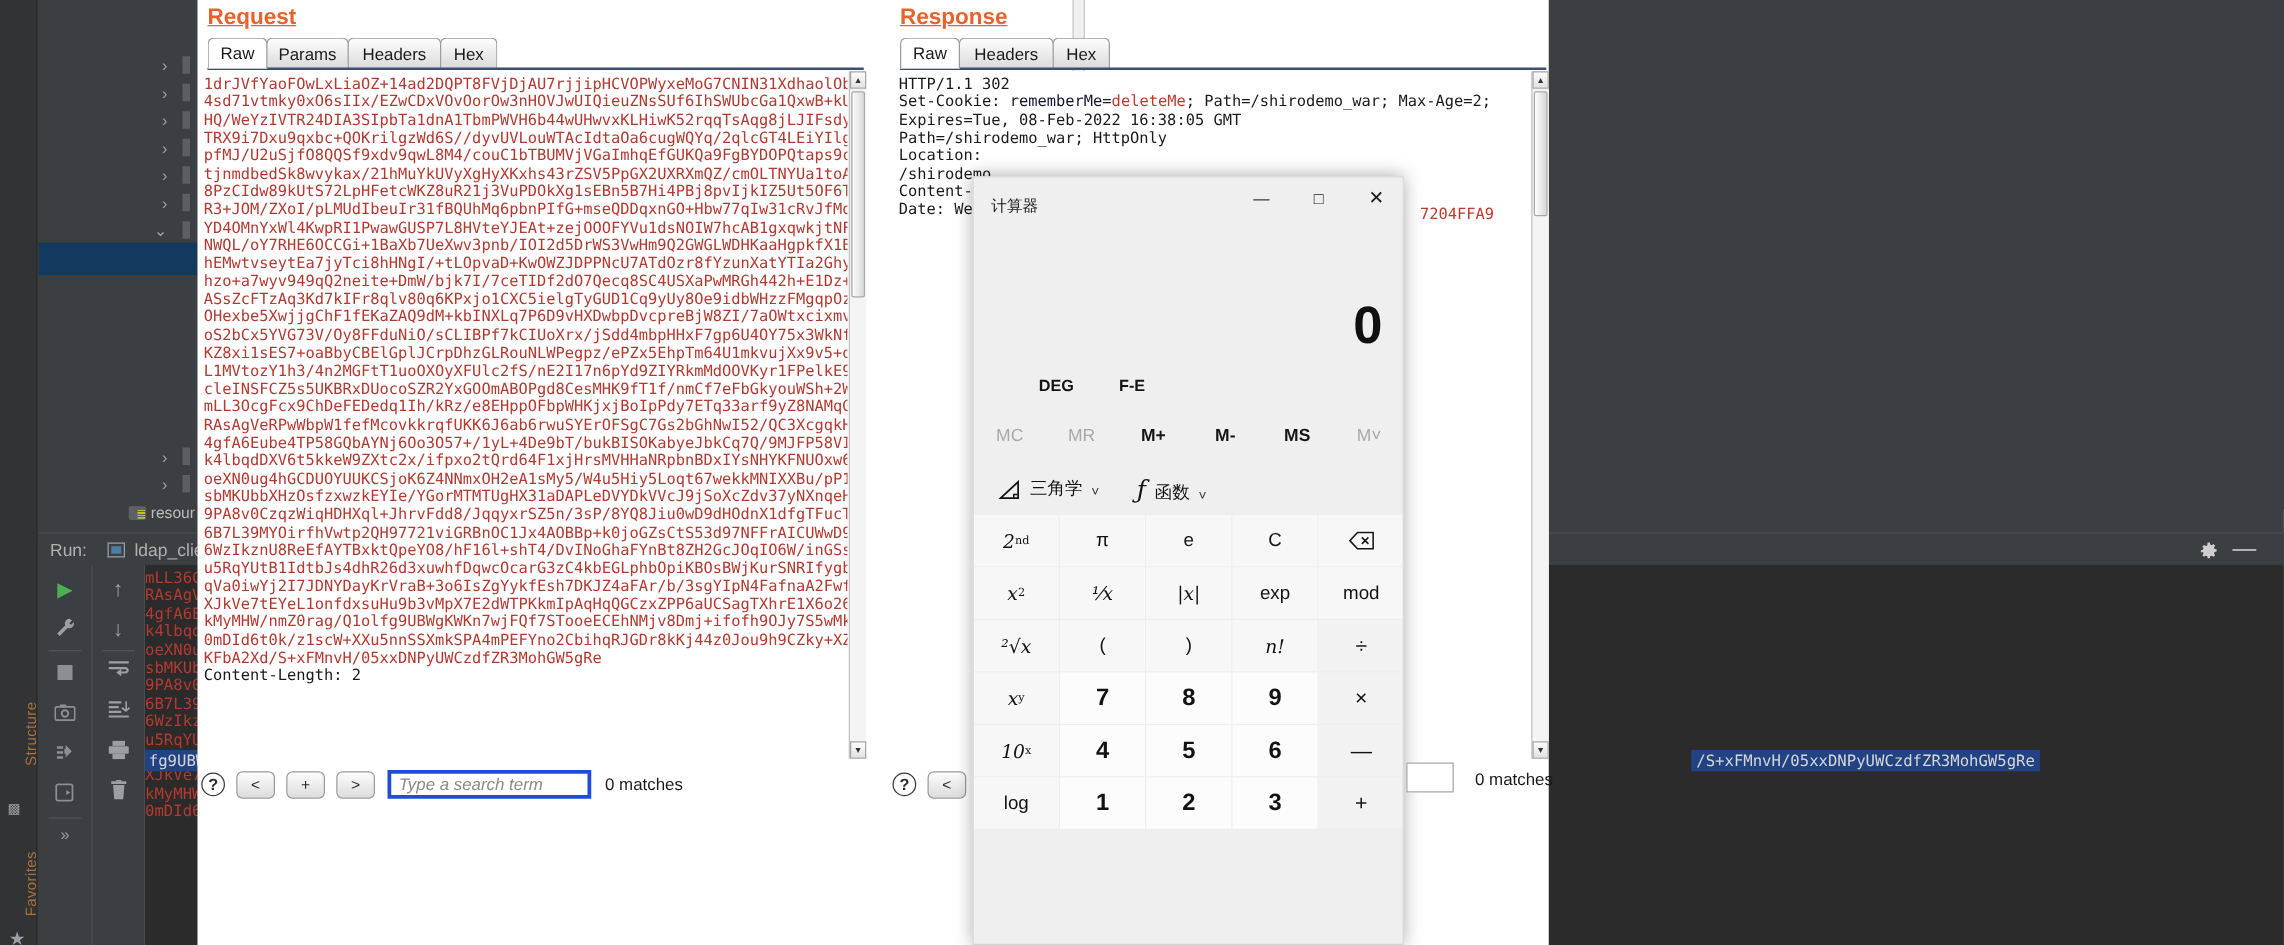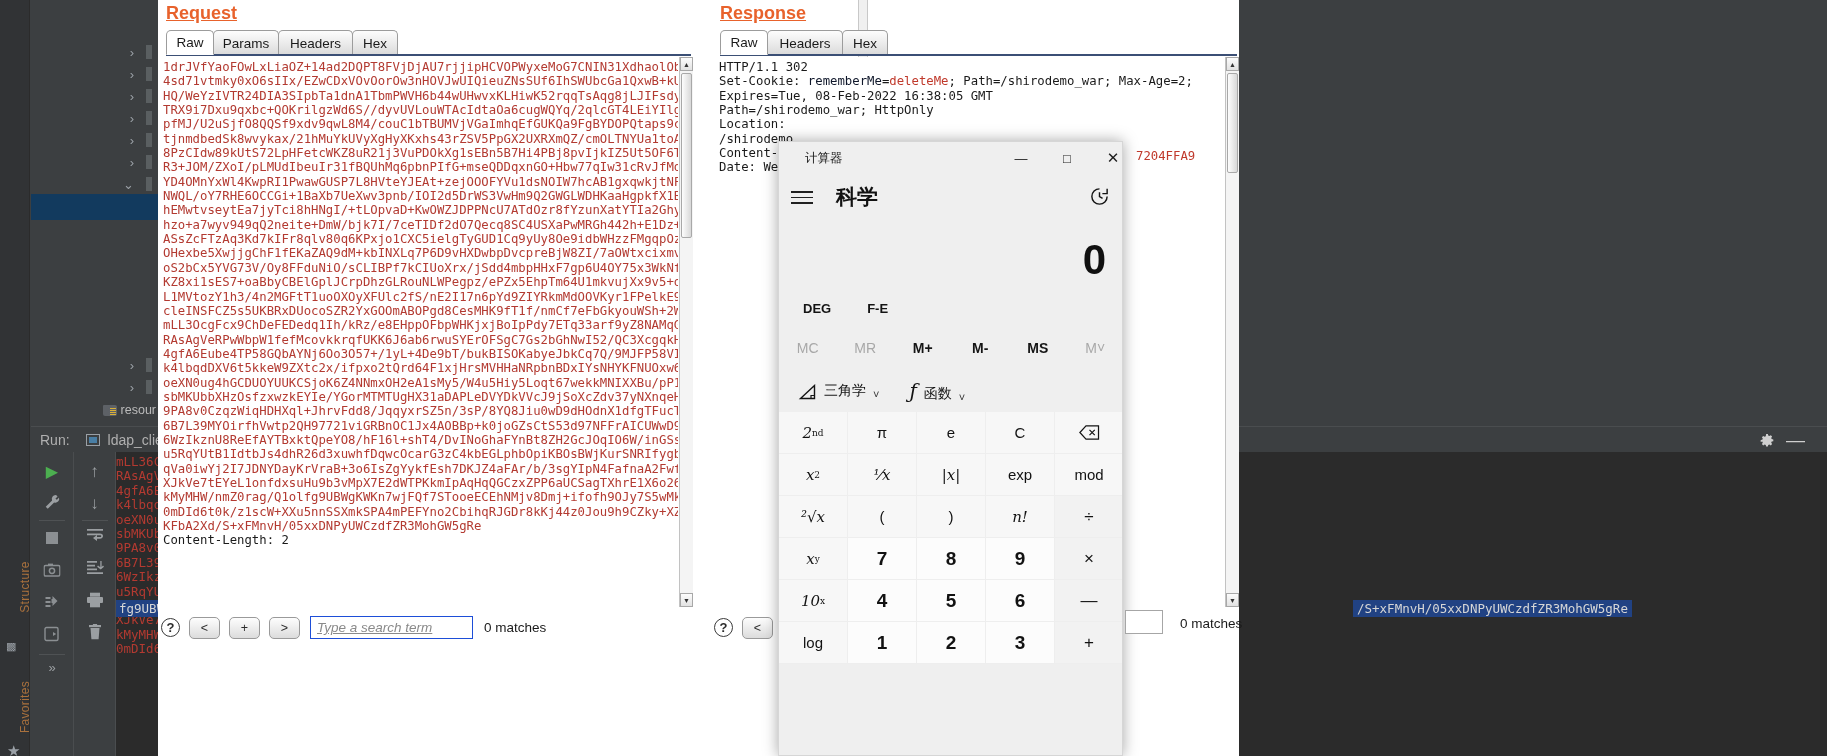--- a/index.html
+++ b/index.html
@@ -78,48 +78,48 @@
        border:1px solid #a8a8a8; display:flex; align-items:center; justify-content:center; font-size:7px; color:#333;}
   .sb-thumb { position:absolute; left:1px; width:11px; background:linear-gradient(90deg,#fdfdfd,#d8d8d8);
        border:1px solid #a8a8a8; border-radius:2px; }
 
   .searchbar { position:absolute; height:35px; display:flex; align-items:center; }
   .help-circle { width:19px; height:19px; border:1.4px solid #3a3a3a; border-radius:50%;
      display:flex; align-items:center; justify-content:center; font-size:13px; color:#2b2b2b; font-weight:bold;}
   .sbtn { width:31px; height:22px; border:1px solid #9a9a9a; border-radius:5px;
      background:linear-gradient(#fdfdfd,#dcdcdc); display:flex; align-items:center; justify-content:center;
      font-size:12.5px; color:#2b2b2b; margin-left:9px; }
-  .sinput { height:23px; border:1px solid #1d4ed8; background:#fff; margin-left:10px;
-     display:flex; align-items:center; padding-left:6px; font-style:italic; color:#8a8a8a; font-size:13.5px;text-decoration:underline;}
+  .sinput { height:23px; border:3px solid #1d4ed8; background:#fff; margin-left:10px;
+     display:flex; align-items:center; padding-left:6px; font-style:italic; color:#8a8a8a; font-size:13.5px;}
   .matches { font-size:13.5px; color:#1a1a1a; margin-left:11px; }
 
   
   .calc { position:absolute; left:778px; top:141px; width:345px; height:615px;
      background:#efefef; box-shadow:0 0 14px rgba(0,0,0,.35); border:1px solid #d6d6d6;
      font-family:"Liberation Sans", sans-serif; overflow:hidden; }
-  .calc-titlebar { position:absolute; left:12px; top:0; width:345px; height:32px; background:#efefef;
-      display:flex; align-items:center; }
+  .calc-titlebar { position:absolute; left:0; top:0; width:345px; height:32px; background:#efefef;
+      display:flex; align-items:flex-end; }
   .calc-title { font-size:12.5px; color:#1a1a1a; margin-left:14px; }
   .calc-winbtns { position:absolute; right:0; top:0; height:32px; display:flex; }
   .calc-wb { width:46px; height:32px; display:flex; align-items:center; justify-content:center;
       font-size:13px; color:#1a1a1a; }
   .calc-wb.close { font-size:15px; }
 
   .calc-mode-row { position:absolute; left:0; top:34px; width:345px; height:42px; display:flex; align-items:center; }
   .hamburger { width:22px; height:14px; margin-left:12px; position:relative; }
   .hamburger span { position:absolute; left:0; width:22px; height:1.8px; background:#202020; }
   .hamburger span:nth-child(1){top:1px;} .hamburger span:nth-child(2){top:6.5px;} .hamburger span:nth-child(3){top:12px;}
   .calc-mode { font-size:21px; font-weight:bold; color:#121212; margin-left:23px; }
   .history-icon { position:absolute; right:14px; top:10px; width:21px; height:21px; }
 
   .calc-display { position:absolute; left:0; top:78px; width:345px; height:62px;
       display:flex; align-items:flex-end; justify-content:flex-end; padding-right:18px; }
   .calc-display-value { font-size:42px; font-weight:600; color:#101010; line-height:44px; }
 
-  .calc-degrow { position:absolute; left:0; top:148px; width:345px; height:36px; display:flex; align-items:center; }
+  .calc-degrow { position:absolute; left:0; top:148px; width:345px; height:36px; display:flex; align-items:center;padding-left:28px; }
   .deg-btn { font-size:13px; font-weight:bold; color:#141414; margin-left:24px; }
   .fe-btn  { font-size:13px; font-weight:bold; color:#141414; margin-left:36px; }
 
   .calc-memrow { position:absolute; left:0; top:186px; width:345px; height:40px; display:flex; align-items:center; }
   .mem-btn { flex:1; text-align:center; font-size:14px; font-weight:bold; color:#151515; }
   .mem-btn.dim { color:#a8a8a8; font-weight:normal; }
 
   .calc-fnrow { position:absolute; left:0; top:230px; width:345px; height:38px; display:flex; align-items:center; }
   .fn-group { display:flex; align-items:flex-end; gap:7px; }
   .fn-label { font-size:14px; color:#131313; }
@@ -382,21 +382,21 @@
           <div class="code-line"><span class="hdr-name">Set-Cookie: </span><span class="hdr-blue">rememberMe</span><span class="hdr-name">=</span><span class="hdr-red">deleteMe</span><span class="hdr-name">; Path=/shirodemo_war; Max-Age=2;</span></div>
           <div class="code-line hdr-name">Expires=Tue, 08-Feb-2022 16:38:05 GMT</div>
           <div class="code-line hdr-name">Path=/shirodemo_war; HttpOnly</div>
           <div class="code-line hdr-name">Location:</div>
           <div class="code-line hdr-name">/shirodemo</div>
           <div class="code-line hdr-name">Content-Le</div>
           <div class="code-line hdr-name">Date: Wed,</div>
         </div>
     </div>
 
-    <div class="code-line hdr-red" style="position:absolute; left:978px; top:149px; z-index:4;text-align:center;">7204FFA9</div>
+    <div class="code-line hdr-red" style="position:absolute; left:978px; top:164px; z-index:4;text-align:center;">7204FFA9</div>
 
     <div class="scrollbar" style="left:1067px; top:57px; height:550px;">
       <div class="sb-arrow" style="top:0">▲</div>
       <div class="sb-thumb" style="top:16px; height:100px;"></div>
       <div class="sb-arrow" style="bottom:0">▼</div>
     </div>
 
     <div class="searchbar" style="left:556px; top:610px; width:520px;">
       <span class="help-circle">?</span>
       <span class="sbtn">&lt;</span>
@@ -410,35 +410,20 @@
 
     <div class="calc-titlebar">
       <span class="calc-title">计算器</span>
       <span class="calc-winbtns">
         <span class="calc-wb">—</span>
         <span class="calc-wb">□</span>
         <span class="calc-wb close">✕</span>
       </span>
     </div>
 
-    <div class="calc-mode-row">
-      <span class="hamburger">
-          <span></span>
-          <span></span>
-          <span></span>
-        </span>
-      <span class="calc-mode">科学</span>
-      <span class="history-icon">
-        <svg width="21" height="21" viewBox="0 0 22 22">
-            <path fill="none" stroke="#141414" stroke-width="1.5" d="M11 3a8 8 0 108 8"></path>
-            <path fill="none" stroke="#141414" stroke-width="1.5" d="M19 3v5h-5"></path>
-            <path fill="none" stroke="#141414" stroke-width="1.5" d="M11 6.5V11l3.2 2"></path>
-          </svg>
-      </span>
-    </div>
 
     <div class="calc-display">
       <span class="calc-display-value">0</span>
     </div>
 
     <div class="calc-degrow">
       <span class="deg-btn">DEG</span>
       <span class="fe-btn">F-E</span>
     </div>
 

